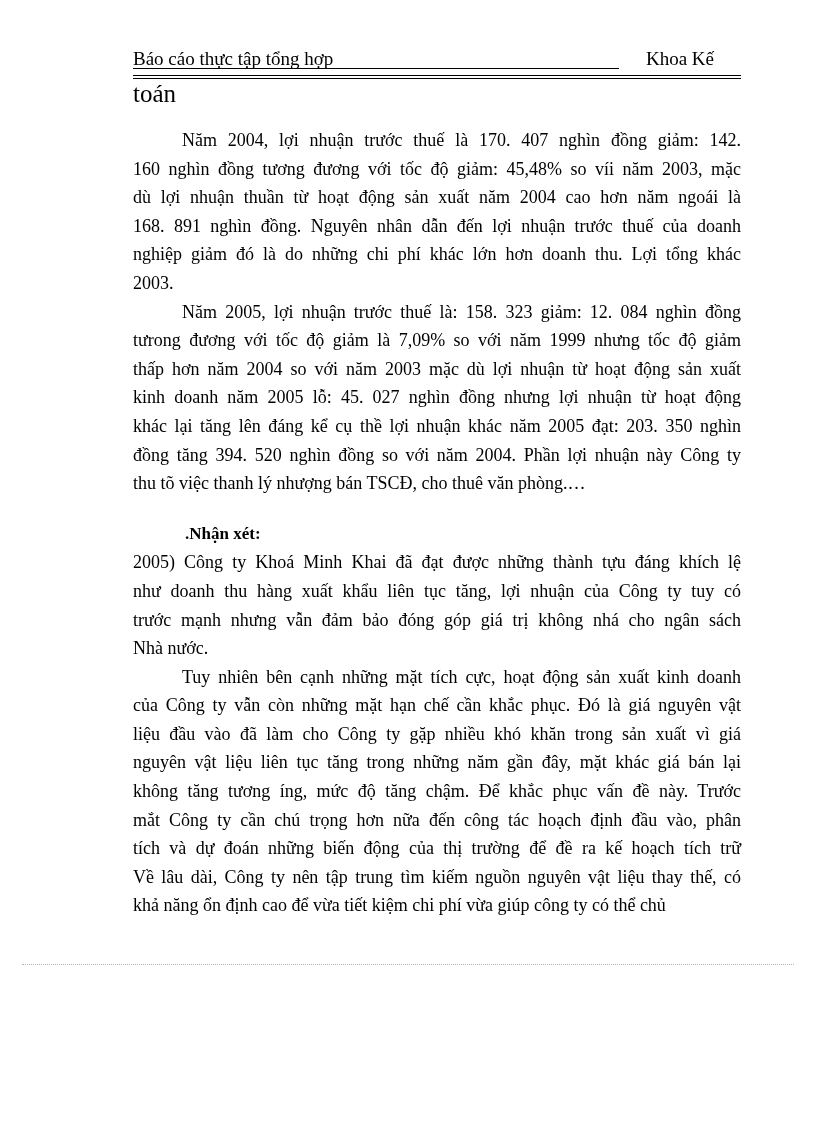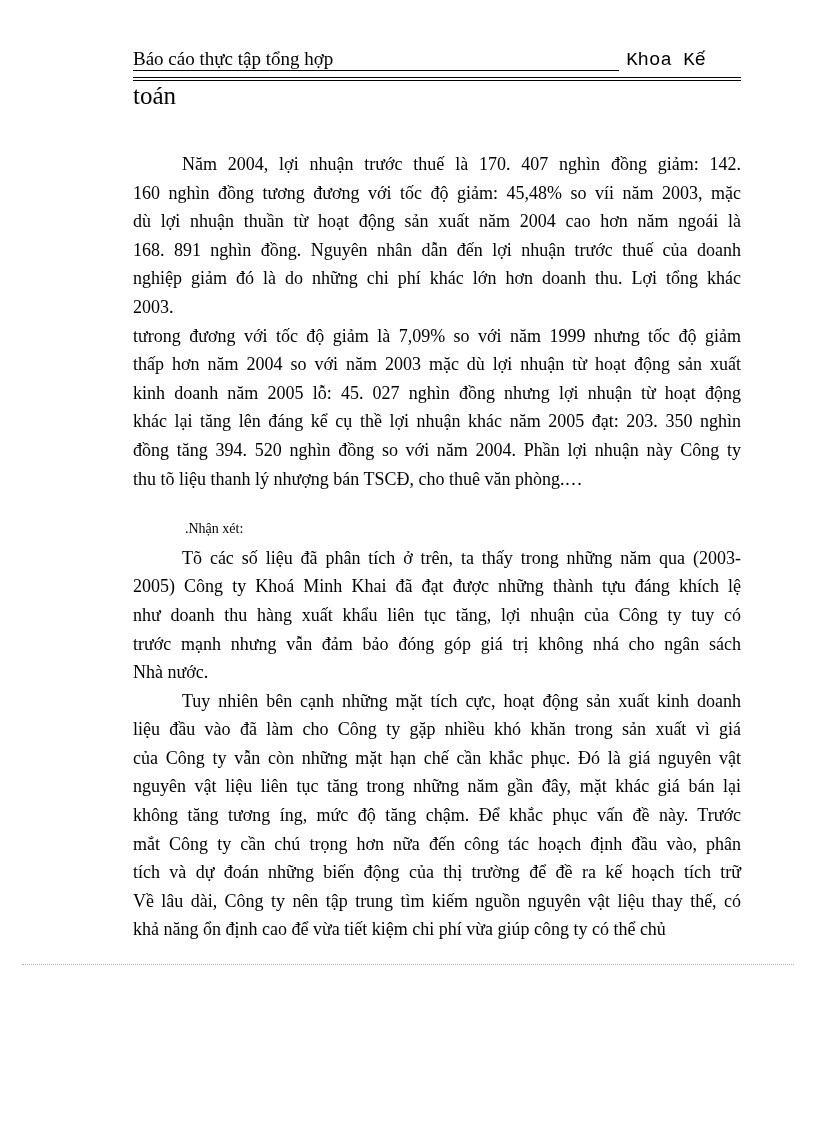--- a/index.html
+++ b/index.html
@@ -23,49 +23,49 @@
     position: relative;
     display: flex;
     justify-content: space-between;
     align-items: baseline;
     font-size: 19px;
     line-height: 25px;
     padding-bottom: 4px;
     border-bottom: 4px double #000;
   }
   .h-left { white-space: nowrap; }
-  .h-right { white-space: nowrap; margin-right: 35px; font-family: Liberation Mono, monospace; }
+  .h-right { white-space: nowrap; margin-right: 27px; }
   .tab-underline {
     position: absolute;
     left: 0;
     right: 122px;
     bottom: 6px;
     border-bottom: 1px solid #000;
     height: 0;
   }
   .h-wrap {
     font-size: 25px;
     line-height: 26px;
     padding-top: 2px;
   }
   
   .body-text {
-    margin-top: 41px;
+    margin-top: 19px;
     font-size: 18px;
     line-height: 28.6px;
   }
   .para { margin: 0; }
   .line { text-align: justify; }
   .line.j { text-align-last: justify; }
   .line.first { text-indent: 49px; }
   .note-heading {
-    font-weight: 400;
+    font-weight: 700;
     margin-top: 22px;
     text-indent: 52px;
-    font-size: 14px;
+    font-size: 17px;
     line-height: 28.6px;
   }
   
   .bottom-line {
     position: absolute;
     left: 22px;
     right: 22px;
     bottom: 2px;
     border-top: 1px dotted #b3b3b3;
     height: 0;
@@ -89,39 +89,39 @@
     <div class="body-text">
       <div class="para">
           <div class="line j first">Năm 2004, lợi nhuận trước thuế là 170. 407 nghìn đồng giảm: 142.</div>
           <div class="line j">160 nghìn đồng tương đương với tốc độ giảm: 45,48% so víi năm 2003, mặc</div>
           <div class="line j">dù lợi nhuận thuần từ hoạt động sản xuất năm 2004 cao hơn năm ngoái là</div>
           <div class="line j">168. 891 nghìn đồng. Nguyên nhân dẫn đến lợi nhuận trước thuế của doanh</div>
           <div class="line j">nghiệp giảm đó là do những chi phí khác lớn hơn doanh thu. Lợi tổng khác</div>
           <div class="line">2003.</div>
         </div>
       <div class="para">
+          <div class="line j first">Năm 2005, lợi nhuận trước thuế là: 158. 323 giảm: 12. 084 nghìn đồng</div>
           <div class="line j">tưrong đương với tốc độ giảm là 7,09% so với năm 1999 nhưng tốc độ giảm</div>
           <div class="line j">thấp hơn năm 2004 so với năm 2003 mặc dù lợi nhuận từ hoạt động sản xuất</div>
           <div class="line j">kinh doanh năm 2005 lỗ: 45. 027 nghìn đồng nhưng lợi nhuận từ hoạt động</div>
           <div class="line j">khác lại tăng lên đáng kể cụ thề lợi nhuận khác năm 2005 đạt: 203. 350 nghìn</div>
           <div class="line j">đồng tăng 394. 520 nghìn đồng so với năm 2004. Phần lợi nhuận này Công ty</div>
-          <div class="line">thu tõ liệu thanh lý nhượng bán TSCĐ, cho thuê văn phòng.…</div>
+          <div class="line">thu tõ việc thanh lý nhượng bán TSCĐ, cho thuê văn phòng.…</div>
         </div>
       <div class="note-heading">.Nhận xét:</div>
       <div class="para">
-          <div class="line j first">Tõ các số liệu đã phân tích ở trên, ta thấy trong những năm qua (2003-</div>
           <div class="line j">2005) Công ty Khoá Minh Khai đã đạt được những thành tựu đáng khích lệ</div>
           <div class="line j">như doanh thu hàng xuất khẩu liên tục tăng, lợi nhuận của Công ty tuy có</div>
           <div class="line j">trước mạnh nhưng vẫn đảm bảo đóng góp giá trị không nhá cho ngân sách</div>
           <div class="line">Nhà nước.</div>
         </div>
       <div class="para">
           <div class="line j first">Tuy nhiên bên cạnh những mặt tích cực, hoạt động sản xuất kinh doanh</div>
+          <div class="line j">của Công ty vẫn còn những mặt hạn chế cần khắc phục. Đó là giá nguyên vật</div>
           <div class="line j">liệu đầu vào đã làm cho Công ty gặp nhiều khó khăn trong sản xuất vì giá</div>
-          <div class="line j">của Công ty vẫn còn những mặt hạn chế cần khắc phục. Đó là giá nguyên vật</div>
           <div class="line j">nguyên vật liệu liên tục tăng trong những năm gần đây, mặt khác giá bán lại</div>
           <div class="line j">không tăng tương íng, mức độ tăng chậm. Để khắc phục vấn đề này. Trước</div>
           <div class="line j">mắt Công ty cần chú trọng hơn nữa đến công tác hoạch định đầu vào, phân</div>
           <div class="line j">tích và dự đoán những biến động của thị trường để đề ra kế hoạch tích trữ</div>
           <div class="line j">Về lâu dài, Công ty nên tập trung tìm kiếm nguồn nguyên vật liệu thay thế, có</div>
           <div class="line">khả năng ổn định cao để vừa tiết kiệm chi phí vừa giúp công ty có thể chủ</div>
         </div>
     </div>
 
   </div>

